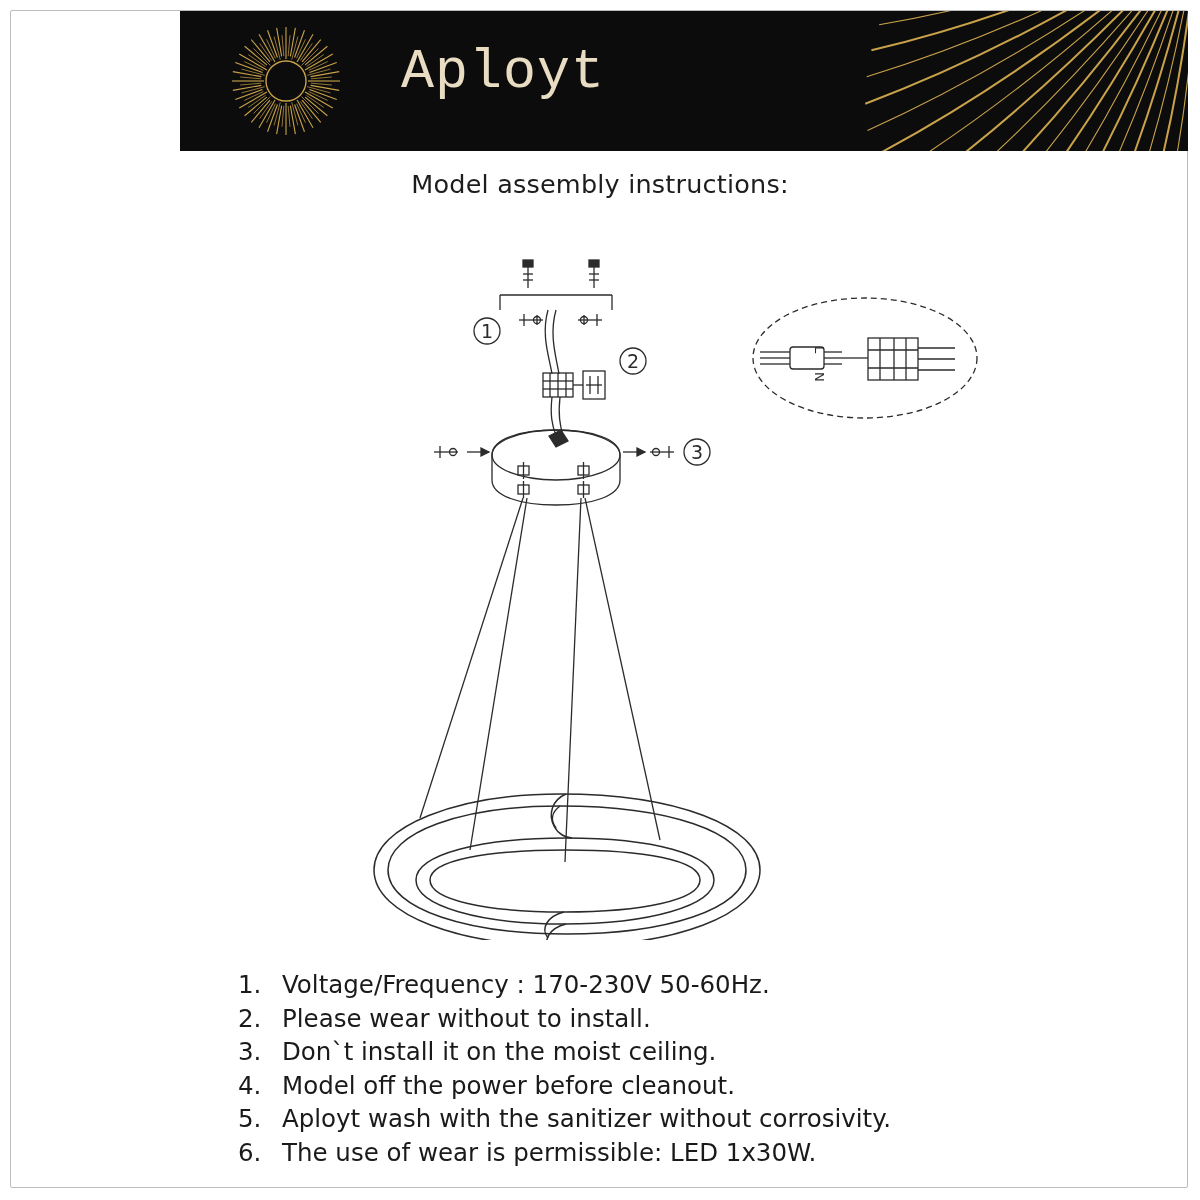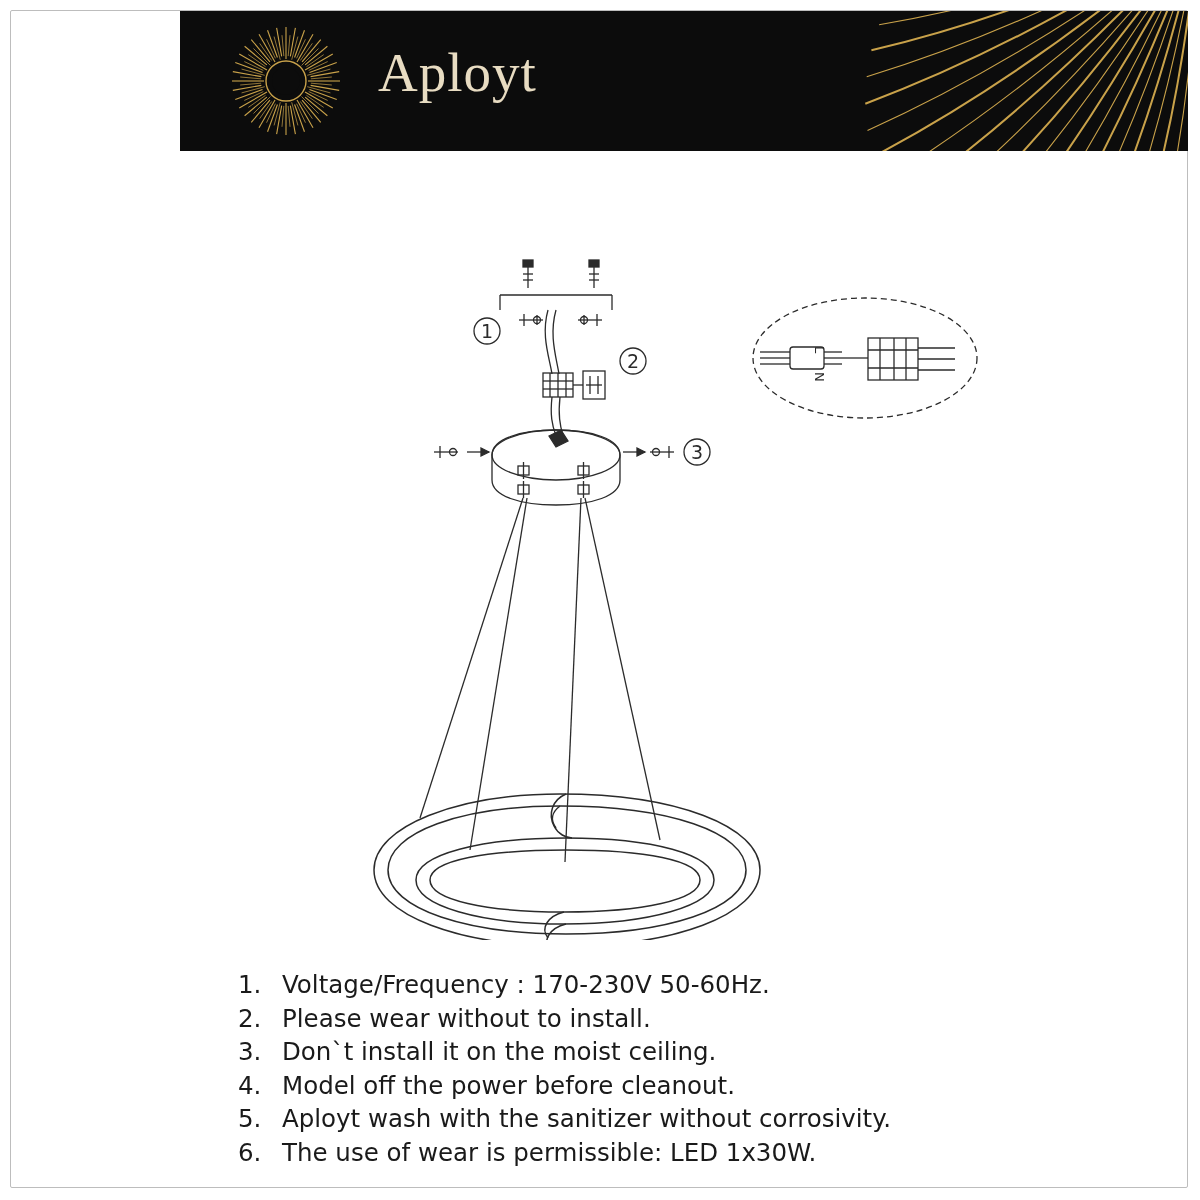--- a/index.html
+++ b/index.html
@@ -43,23 +43,23 @@
   }
   .brand-logo-mark {
     position: absolute;
     left: 50px;
     top: 14px;
     width: 112px;
     height: 112px;
   }
   .brand-name {
     position: absolute;
-    left: 198px;
+    left: 221px;
     top: 30px;
-    font-family: Liberation Serif, serif;
+    font-family: Liberation Mono, monospace;
     font-size: 55px;
     letter-spacing: 1px;
     color: #e8dcc2;
   }
   .ray-fan {
     position: absolute;
     right: -10px;
     top: -100px;
     width: 430px;
     height: 260px;
@@ -227,20 +227,21 @@
           <path d="M430 20 Q 256.7 117.9 98.7 165.7" stroke="#c9a24a" stroke-width="1.1" fill="none"></path>
           <path d="M430 20 Q 257.8 103.2 103.4 139.3" stroke="#c9a24a" stroke-width="2.0" fill="none"></path>
           <path d="M430 20 Q 260.6 88.8 111.1 113.7" stroke="#c9a24a" stroke-width="1.1" fill="none"></path>
           <path d="M430 20 Q 264.9 75.0 121.3 89.5" stroke="#c9a24a" stroke-width="2.0" fill="none"></path>
           <path d="M430 20 Q 270.4 62.0 133.7 66.9" stroke="#c9a24a" stroke-width="1.1" fill="none"></path>
         </g>
     </svg>
   </div>
 
   <div class="title-block">
+    <div class="title-line">Model assembly instructions:</div>
   </div>
 
   <svg class="diagram" viewBox="0 0 1200 700">
     <g stroke="#2b2b2b" fill="none" stroke-width="1.3">
 
       <g>
         <line x1="500" y1="55" x2="612" y2="55"></line>
         <line x1="500" y1="55" x2="500" y2="70"></line>
         <line x1="612" y1="55" x2="612" y2="70"></line>
 

